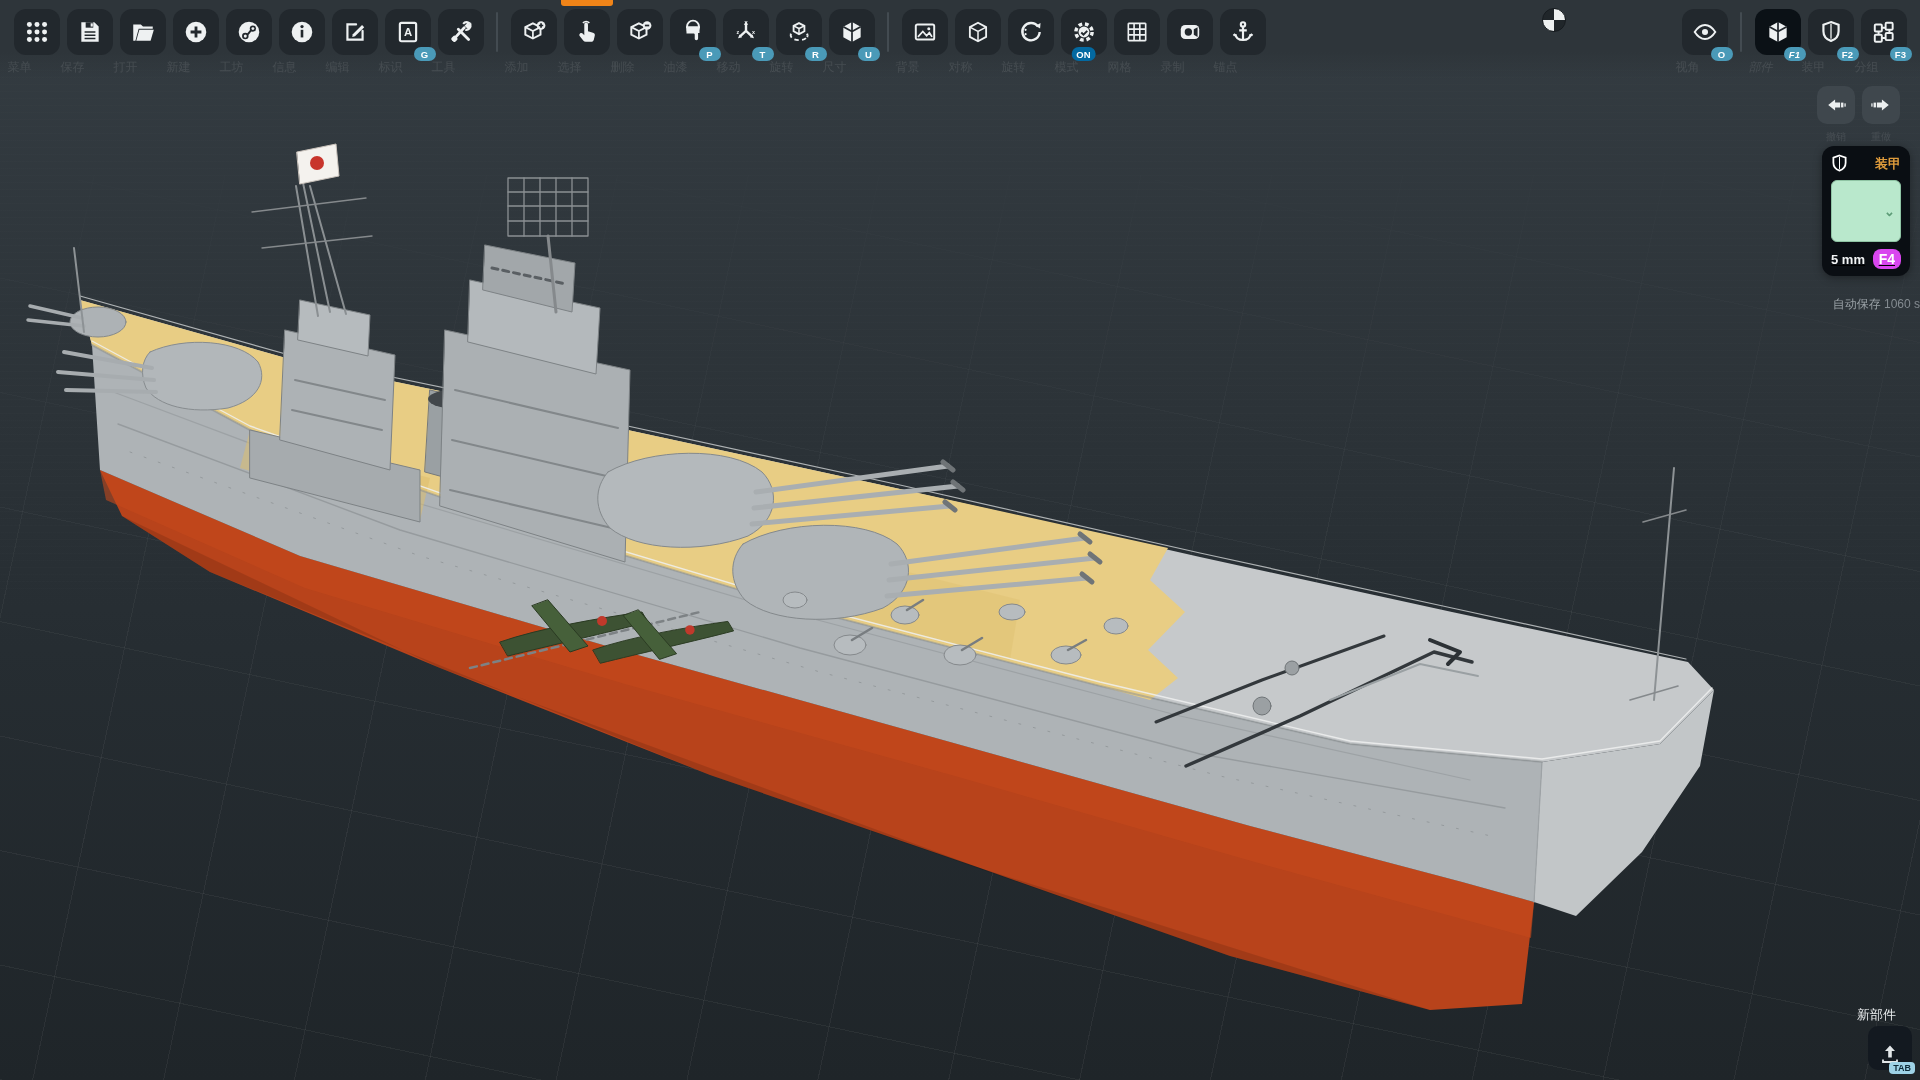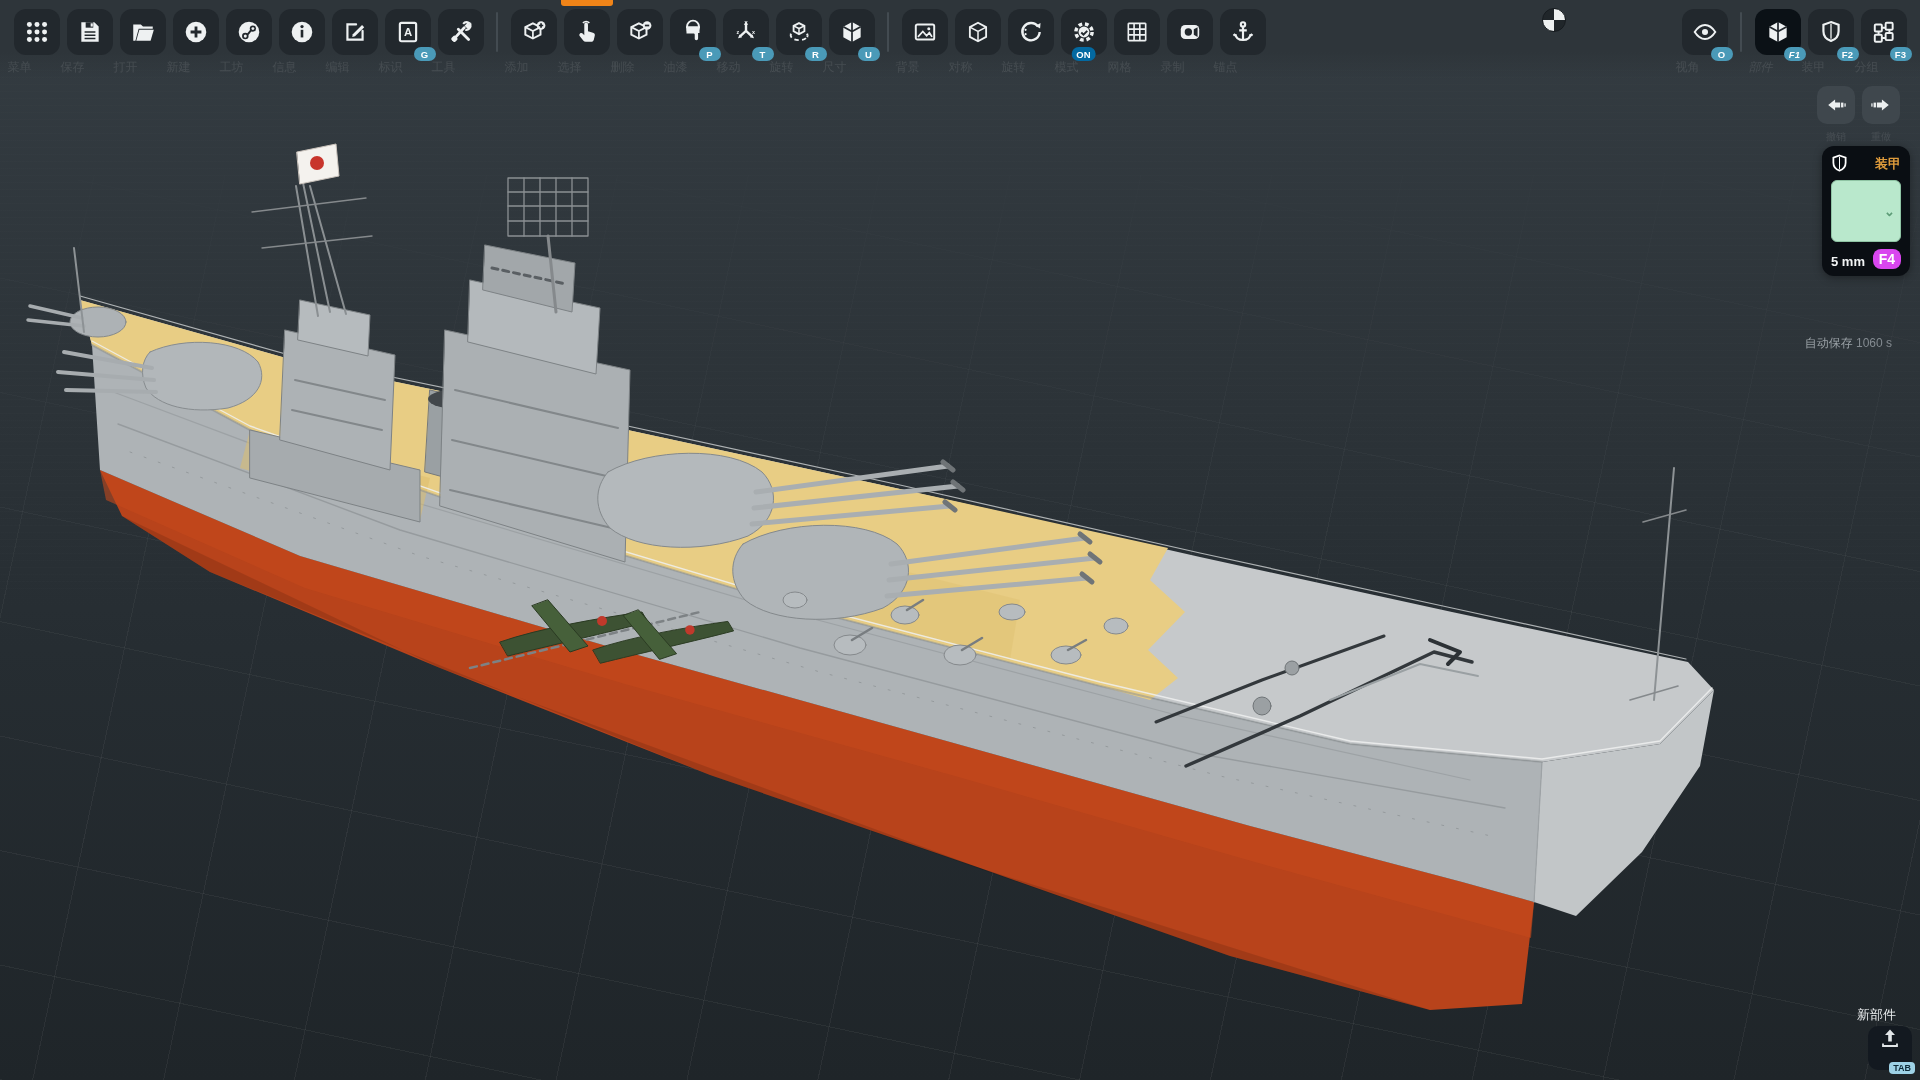--- a/index.html
+++ b/index.html
@@ -55,32 +55,32 @@
 
   .armor-panel{position:absolute;left:1822px;top:146px;width:88px;border-radius:12px;
     background:#0a0e13;z-index:25;padding-bottom:7px;box-shadow:0 2px 8px rgba(0,0,0,.35);}
   .ap-head{display:flex;align-items:center;justify-content:space-between;padding:7px 9px 4px 7px;}
   .ap-shield{width:21px;height:21px;color:#fff;} .ap-shield svg{width:21px;height:21px;}
   .ap-title{color:#de9b3c;font-size:13px;font-weight:bold;}
   .ap-swatch{position:relative;margin:2px 9px 0 9px;height:60px;border-radius:6px;
     background:#b9e8cc;border:1px solid #8fc4a4;cursor:pointer;}
   .ap-chevron{position:absolute;right:5px;top:50%;transform:translateY(-50%);color:#5d9c77;
     font-size:13px;font-weight:bold;}
-  .ap-foot{display:flex;align-items:flex-end;justify-content:space-between;padding:7px 9px 0 9px;}
+  .ap-foot{display:flex;align-items:center;justify-content:space-between;padding:7px 9px 0 9px;text-decoration:underline;}
   .ap-thick{color:#f2f4f5;font-size:13px;font-weight:bold;}
   .ap-key{background:#d946ef;color:#fff;font-size:14px;font-weight:bold;border-radius:8px;
     padding:2px 6px;}
 
-  .autosave{position:absolute;right:28px;top:296px;font-size:12px;color:#99a0a5;z-index:25;margin-top:39px;}
+  .autosave{position:absolute;right:0;top:296px;font-size:12px;color:#99a0a5;z-index:25;}
   .autosave .t{color:#848b91;}
 
   
   .newpart-label{position:absolute;right:24px;top:1006px;color:#e9eced;font-size:13px;z-index:25;}
   .newpart-btn{position:absolute;right:8px;top:1026px;width:44px;height:44px;border-radius:10px;
-    background:#131920;display:flex;align-items:flex-start;justify-content:center;color:#e2e6e8;
+    background:#131920;display:flex;align-items:flex-end;justify-content:center;color:#e2e6e8;
     cursor:pointer;z-index:25;}
   .newpart-btn svg{width:24px;height:24px;}
   .tab-badge{position:absolute;right:-3px;bottom:-4px;background:#9ed2e6;color:#0e2a38;
     font-size:9px;font-weight:bold;border-radius:4px;padding:1px 4px;}
 </style>
 </head>
 <body>
 
 <div class="viewport">
   <div class="waves"></div>

